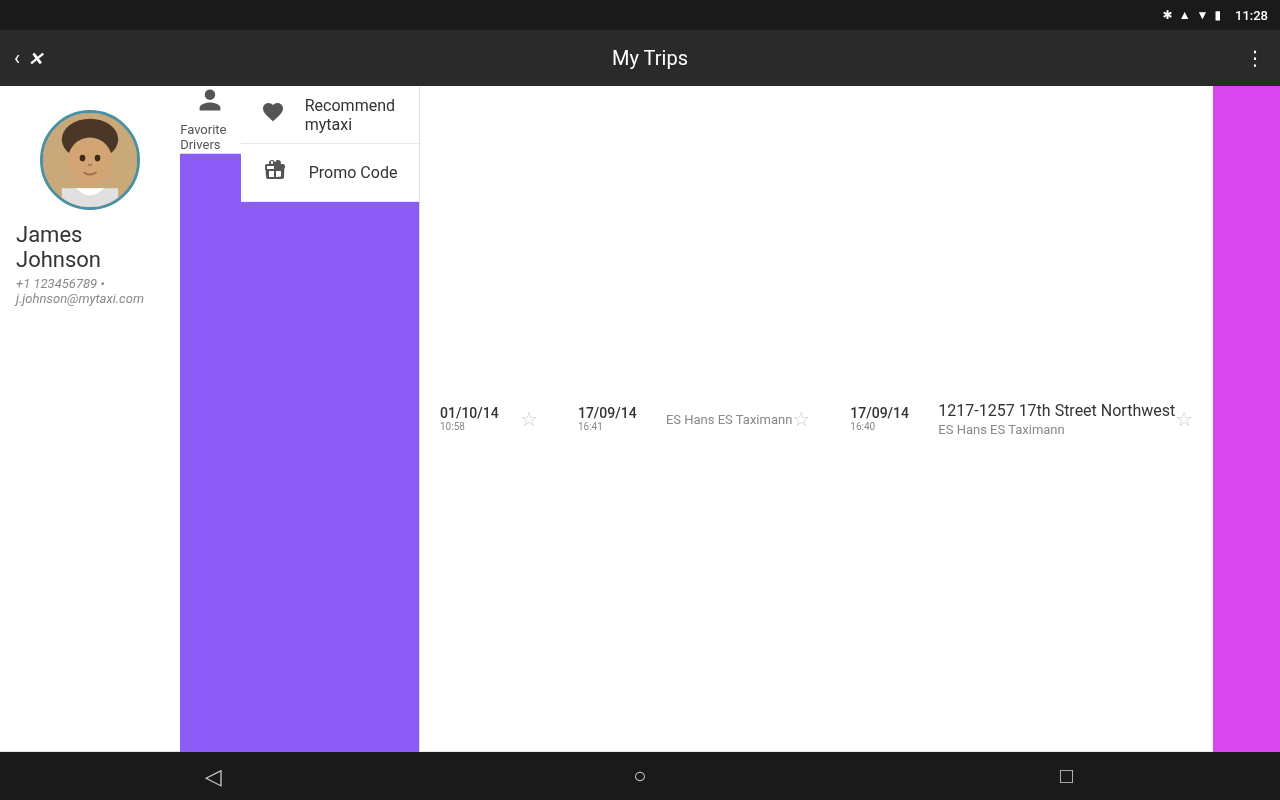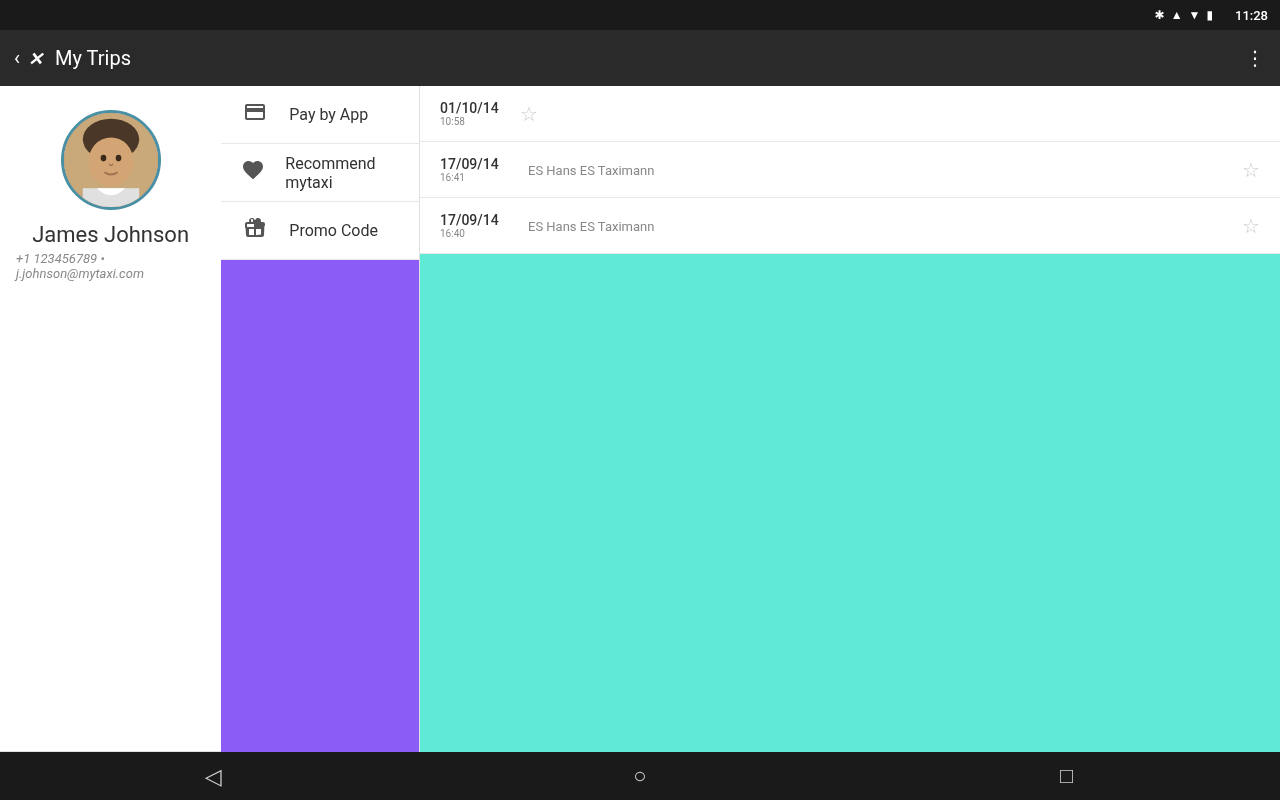--- a/index.html
+++ b/index.html
@@ -24,21 +24,21 @@
       gap: 6px;
     }
     .status-icon {
       color: white;
       font-size: 12px;
     }
     #status-time {
       color: white;
       font-size: 13px;
       font-weight: 500;
-      margin-left: 16px;
+      margin-left: 8px;
     }
 
     
     #top-bar {
       width: 100%;
       height: 56px;
       background: #2a2a2a;
       display: flex;
       align-items: center;
       padding: 0 14px;
@@ -54,20 +54,21 @@
       font-size: 18px;
       font-weight: bold;
       margin-right: 12px;
       font-style: italic;
     }
     #page-title {
       color: white;
       font-size: 20px;
       font-weight: 400;
       flex: 1;
+      text-align: center;
     }
     #menu-button {
       color: white;
       font-size: 20px;
       cursor: pointer;
       letter-spacing: 1px;
     }
 
     
     #main-layout {
@@ -175,23 +176,23 @@
     }
     .menu-item-label {
       font-size: 16px;
       color: #333;
       font-weight: 400;
     }
 
     
     #right-panel {
       flex: 1;
-      background: #5eead4;
-      display: flex;
-      flex-direction: column;
+      background: #d946ef;
+      display: flex;
+      flex-direction: row;
       overflow-y: auto;
     }
     .trip-item {
       display: flex;
       align-items: center;
       background: #fff;
       padding: 14px 20px;
       border-bottom: 1px solid #e8e8e8;
       cursor: pointer;
     }
@@ -290,32 +291,32 @@
             <rect x="20" y="80" width="60" height="25" fill="#e0e0e0"></rect>
             <path d="M35,80 Q50,95 65,80" fill="white"></path>
           </svg>
         </div>
       </div>
       <span id="user-name">James Johnson</span>
       <span id="user-contact">+1 123456789 • j.johnson@mytaxi.com</span>
     </div>
 
     <div id="tabs-section">
-    </div>
-
-    <div id="menu-items">
-
-      <div class="menu-item">
-        <span class="menu-item-icon">
-          <svg width="24" height="24" viewBox="0 0 24 24" fill="#555">
-              <path d="M20 4H4c-1.11 0-2 .89-2 2v12c0 1.11.89 2 2 2h16c1.11 0 2-.89 2-2V6c0-1.11-.89-2-2-2zm0 14H4v-6h16v6zm0-10H4V6h16v2z"></path>
+      <div class="tab-item">
+        <span class="tab-icon">
+          <svg width="26" height="26" viewBox="0 0 24 24" fill="#555">
+              <path d="M12 12c2.7 0 4.8-2.1 4.8-4.8S14.7 2.4 12 2.4 7.2 4.5 7.2 7.2 9.3 12 12 12zm0 2.4c-3.2 0-9.6 1.6-9.6 4.8v2.4h19.2v-2.4c0-3.2-6.4-4.8-9.6-4.8z"></path>
             </svg>
         </span>
-        <span class="menu-item-label">Pay by App</span>
-      </div>
+        <span>Favorite Drivers</span>
+      </div>
+    </div>
+
+    <div id="menu-items">
+
 
       <div class="menu-item">
         <span class="menu-item-icon">
           <svg width="24" height="24" viewBox="0 0 24 24" fill="#555">
               <path d="M12 21.35l-1.45-1.32C5.4 15.36 2 12.28 2 8.5 2 5.42 4.42 3 7.5 3c1.74 0 3.41.81 4.5 2.09C13.09 3.81 14.76 3 16.5 3 19.58 3 22 5.42 22 8.5c0 3.78-3.4 6.86-8.55 11.54L12 21.35z"></path>
             </svg>
         </span>
         <span class="menu-item-label">Recommend mytaxi</span>
       </div>
 
@@ -352,20 +353,21 @@
       </div>
       <span class="trip-star">☆</span>
     </div>
 
     <div class="trip-item">
       <div class="trip-date">
         <div class="trip-date-main">17/09/14</div>
         <div class="trip-date-time">16:40</div>
       </div>
       <div class="trip-info">
+        <div class="trip-address">1217-1257 17th Street Northwest</div>
         <div class="trip-driver">ES Hans ES Taximann</div>
       </div>
       <span class="trip-star">☆</span>
     </div>
 
   </div>
 
 </div>
 
 <div id="bottom-nav">

